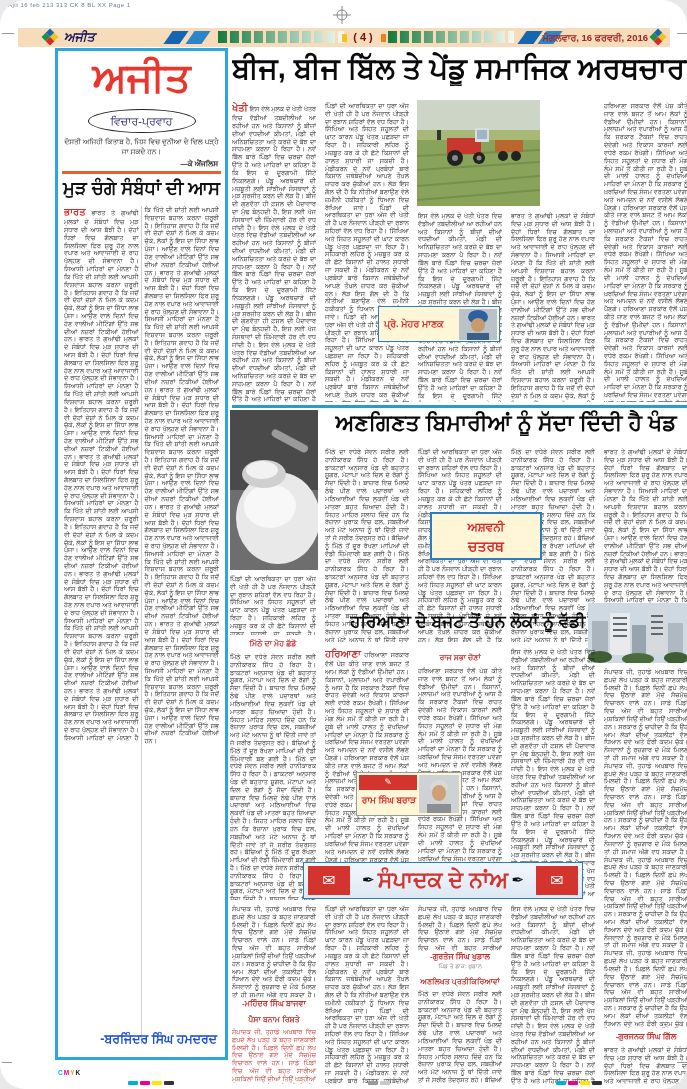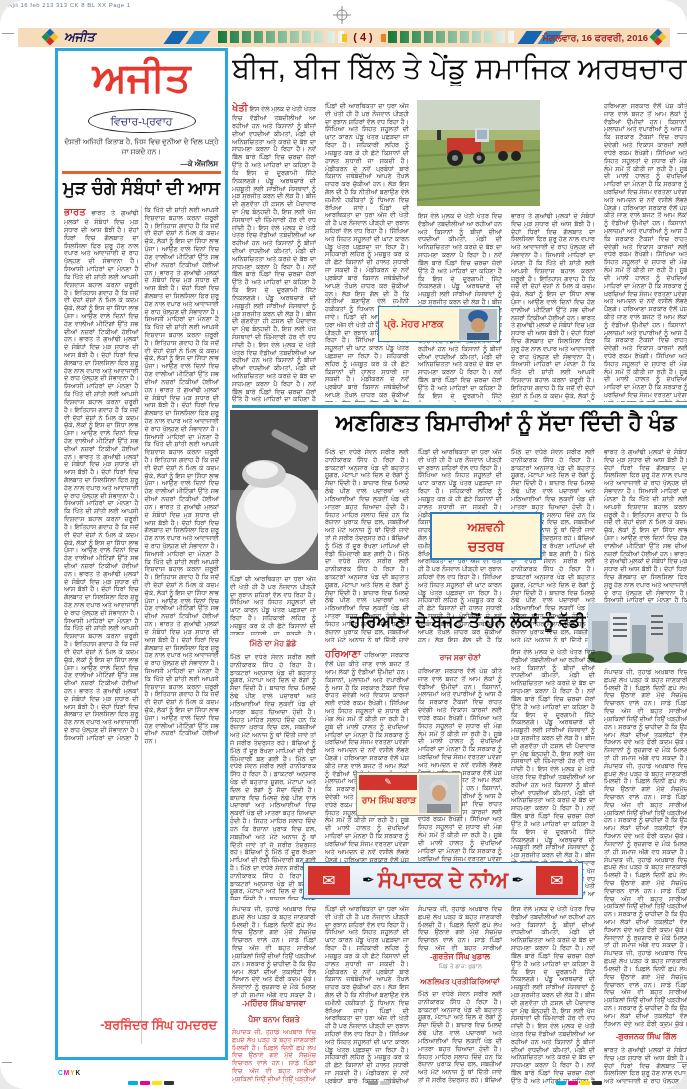--- a/index.html
+++ b/index.html
@@ -32,30 +32,30 @@
              border:1.5px solid #222;border-radius:50%;text-align:center;line-height:22px;
              font-size:11px;font-weight:normal;color:#15155e;}
   .mast-quote{position:absolute;left:5px;top:86px;width:157px;font-size:7.3px;color:#222;text-align:center;line-height:1.35;}
   .mast-quote-author{position:absolute;right:7px;top:108px;font-size:7.3px;font-weight:bold;color:#222;}
   .mast-rule{position:absolute;left:4px;top:120px;width:159px;height:3px;background:#e8612c;}
   .mast-headline{position:absolute;left:0;top:127px;width:100%;text-align:center;
                  font-size:18px;font-weight:bold;color:#101010;white-space:nowrap;}
   .mast-body{position:absolute;left:6px;top:155px;width:155px;height:838px;overflow:hidden;
              column-count:2;column-gap:6px;column-rule:1px solid #cfcfcf;
              font-size:6.4px;line-height:1.22;text-align:justify;color:#1d1d1d;}
-  .mast-sig{position:absolute;right:8px;bottom:24px;font-size:12.5px;font-weight:bold;color:#ef4444;}
+  .mast-sig{position:absolute;right:8px;bottom:10px;font-size:12.5px;font-weight:bold;color:#1d4ed8;}
   
   .col{position:absolute;overflow:hidden;font-size:6.4px;line-height:1.22;text-align:justify;color:#1d1d1d;}
   .lead{color:#d62b28;font-weight:bold;font-size:10px;}
   .subhead-red{position:absolute;font-size:7.8px;font-weight:bold;color:#c2332f;text-align:center;overflow:hidden;white-space:nowrap;}
   .sig-red{position:absolute;font-size:8px;font-weight:bold;color:#c2332f;text-align:center;white-space:nowrap;overflow:hidden;}
   .addr{position:absolute;font-size:6px;color:#777;text-align:center;overflow:hidden;white-space:nowrap;}
   .red-body{color:#c2332f;}
   
-  .headline-xl{position:absolute;left:232px;top:52px;width:455px;font-size:29px;font-weight:normal;
+  .headline-xl{position:absolute;left:232px;top:52px;width:455px;font-size:29px;font-weight:bold;
                color:#0a0a0a;text-align:right;white-space:nowrap;overflow:hidden;}
   .headline-l{position:absolute;left:325px;top:410px;width:362px;font-size:22px;font-weight:bold;
               color:#0a0a0a;text-align:center;white-space:nowrap;overflow:hidden;}
   .headline-m{position:absolute;left:350px;top:612px;width:236px;font-size:17px;font-weight:bold;
               color:#0a0a0a;text-align:center;white-space:nowrap;overflow:hidden;}
   .rule-teal{position:absolute;left:232px;top:405px;width:455px;height:2.5px;background:#2b9cc7;}
   
   .author-box{position:absolute;background:#fff6d8;border:1.5px solid #2b7cc0;box-sizing:border-box;}
   .author-name{color:#d62b28;font-weight:bold;}
   

